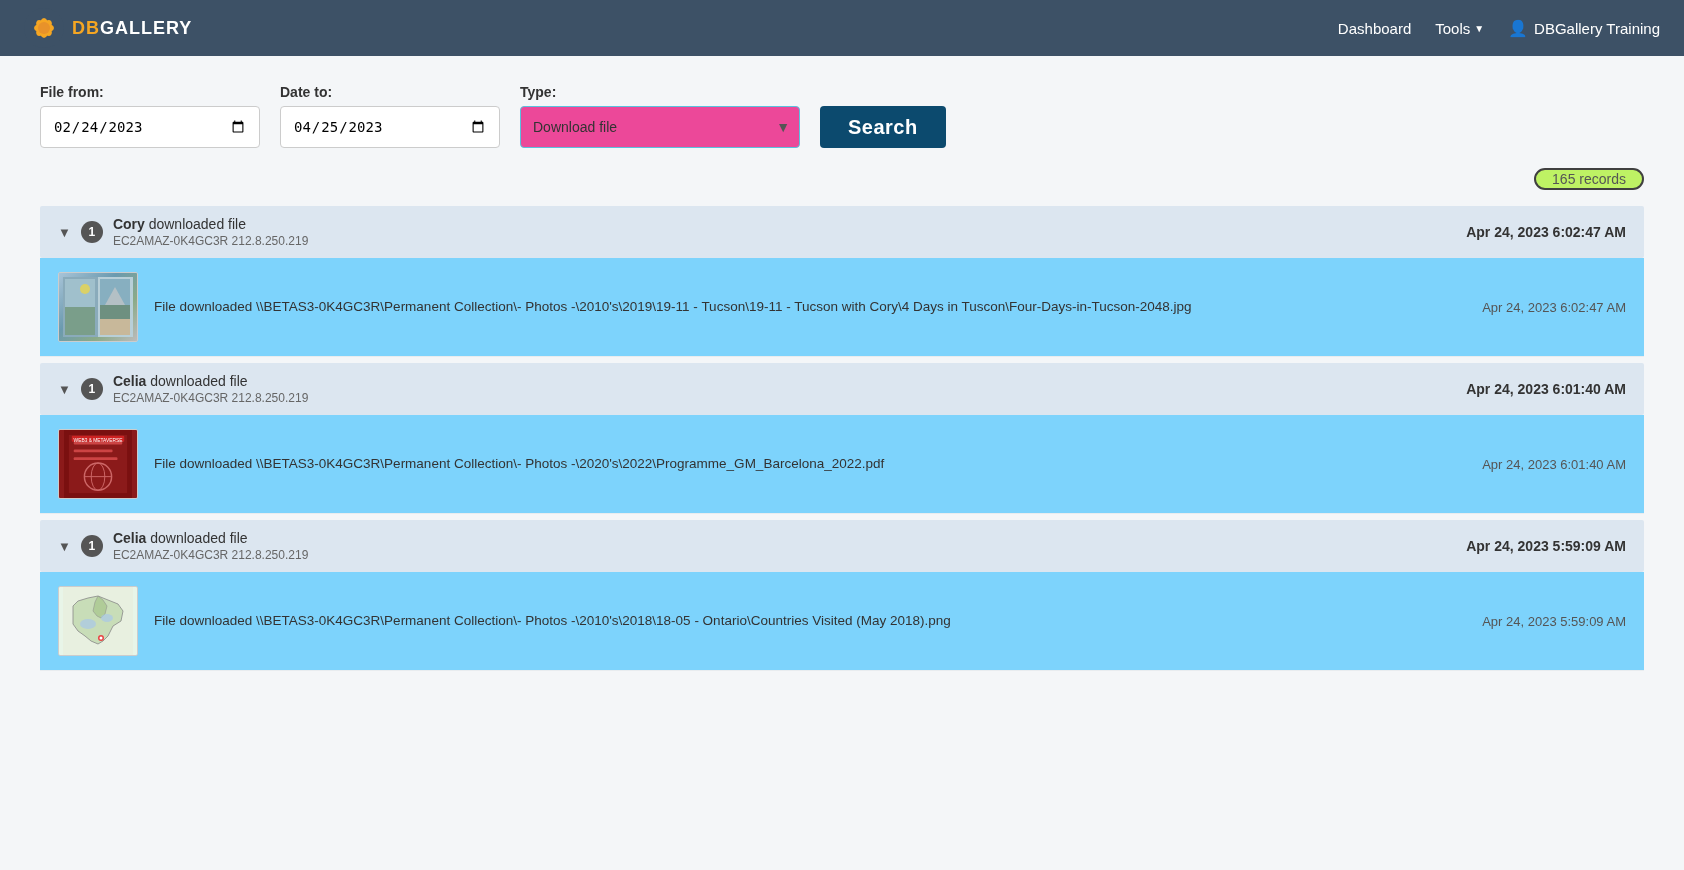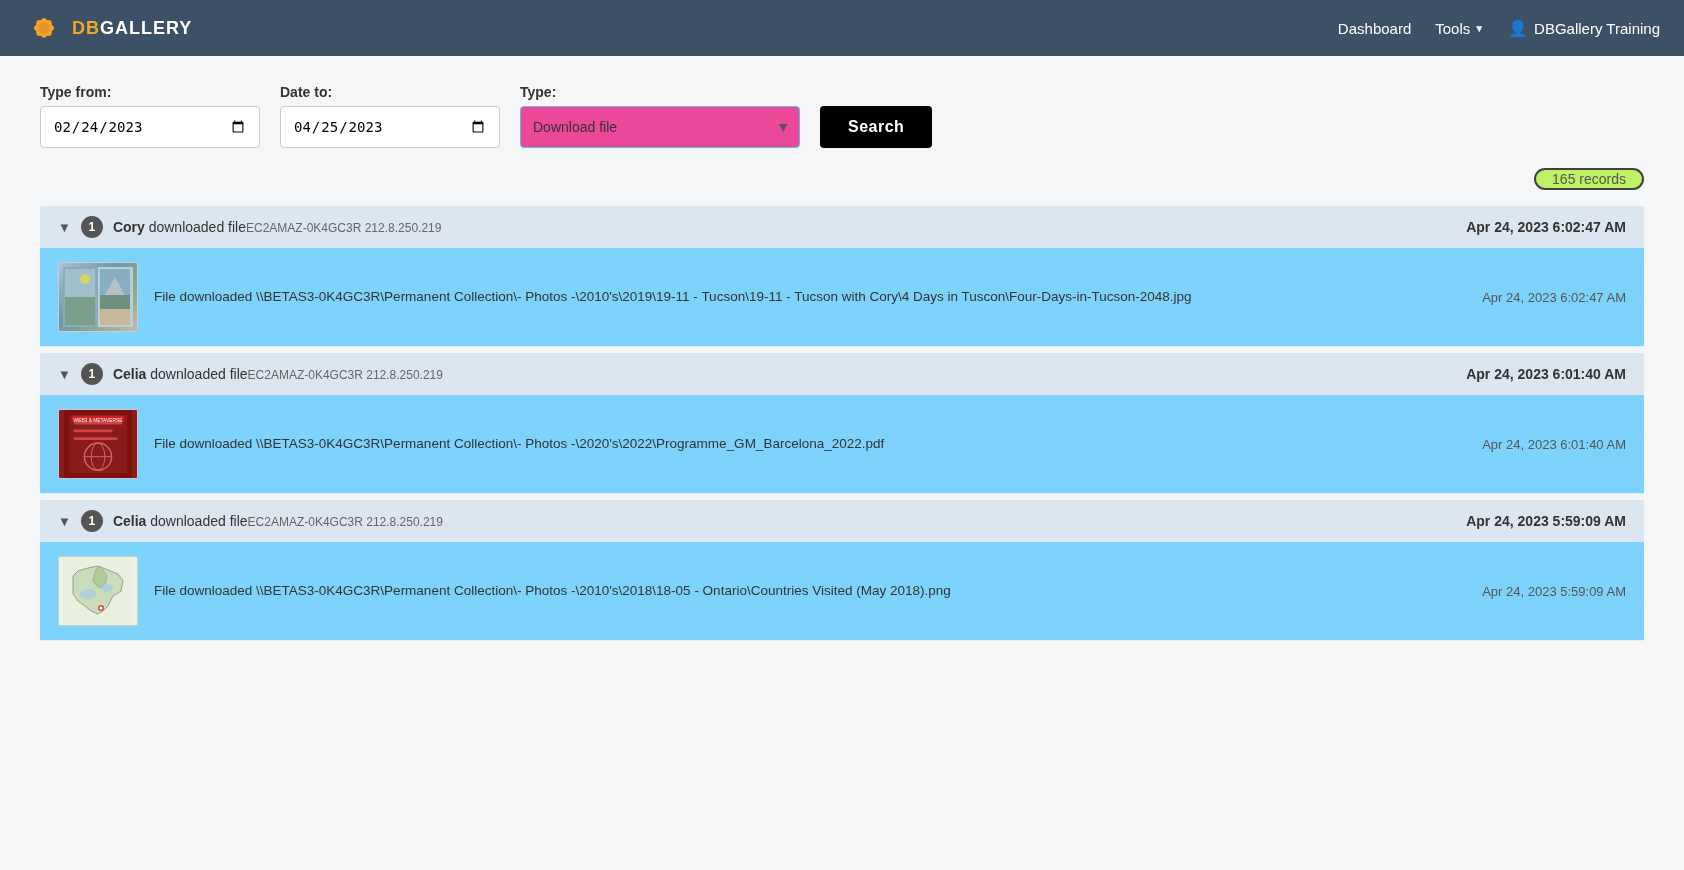--- a/index.html
+++ b/index.html
@@ -59,27 +59,27 @@
     .select-arrow {
       position: absolute;
       right: 10px;
       top: 50%;
       transform: translateY(-50%);
       pointer-events: none;
       color: #555;
       font-size: 14px;
     }
     .search-btn {
-      background: #000000;
+      background: #0c4a6e;
       color: #fff;
       border: none;
       border-radius: 4px;
       padding: 0 28px;
       height: 42px;
-      font-size: 16px;
+      font-size: 20px;
       font-weight: 600;
       cursor: pointer;
       letter-spacing: 0.5px;
       transition: background 0.2s;
     }
 
     
     .records-row { display: flex; justify-content: flex-end; margin-bottom: 16px; }
     .records-badge {
       background: #bef264;
@@ -179,21 +179,21 @@
     }
     .log-detail-info { flex: 1; }
     .log-detail-text { font-size: 13.5px; color: #333; line-height: 1.5; }
     .log-detail-time { font-size: 13px; color: #555; white-space: nowrap; margin-left: auto; }
 
     
     ::-webkit-scrollbar { width: 8px; }
     ::-webkit-scrollbar-track { background: #f1f1f1; }
     ::-webkit-scrollbar-thumb { background: #c1c1c1; border-radius: 4px; }
 
-    .header-meta-block { display: flex; flex-direction: row; }
+    .header-meta-block { display: flex; flex-direction: column; }
 
     
     .logo-svg { width: 40px; height: 40px; }
   </style>
 </head>
 <body>
 
 <nav class="navbar">
   <div class="navbar-brand">
 
@@ -222,21 +222,21 @@
       <span style="font-size:16px;">👤</span>
       <span>DBGallery Training</span>
     </div>
   </div>
 </nav>
 
 <div class="main-content">
 
   <div class="filter-row">
     <div class="filter-group">
-      <label class="filter-label">Type from:</label>
+      <label class="filter-label">File from:</label>
       <input type="date" class="filter-input date-input" value="2023-02-24" style="">
     </div>
     <div class="filter-group">
       <label class="filter-label">Date to:</label>
       <input type="date" class="filter-input date-input" value="2023-04-25" style="">
     </div>
     <div class="filter-group">
       <label class="filter-label">Type:</label>
       <div class="type-select-wrapper">
         <select class="type-select">

